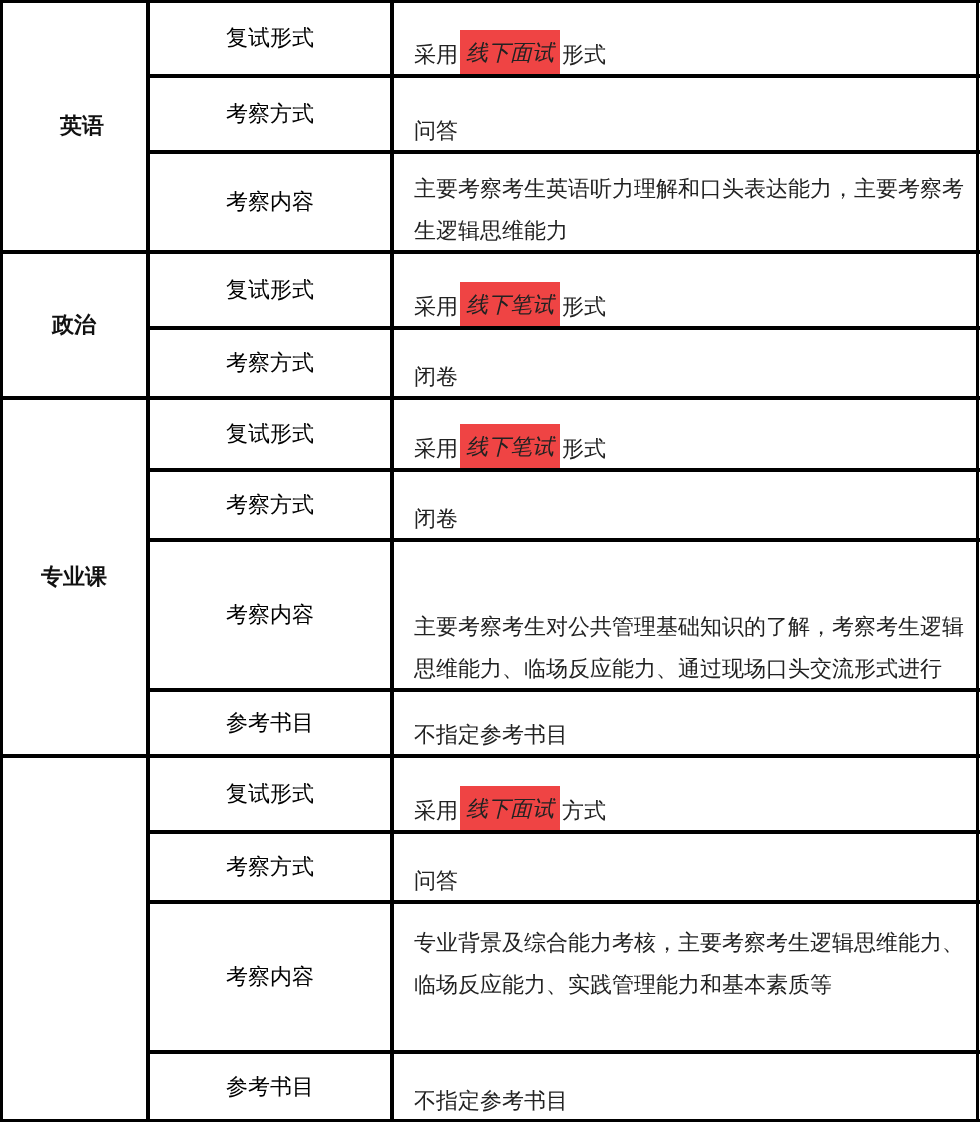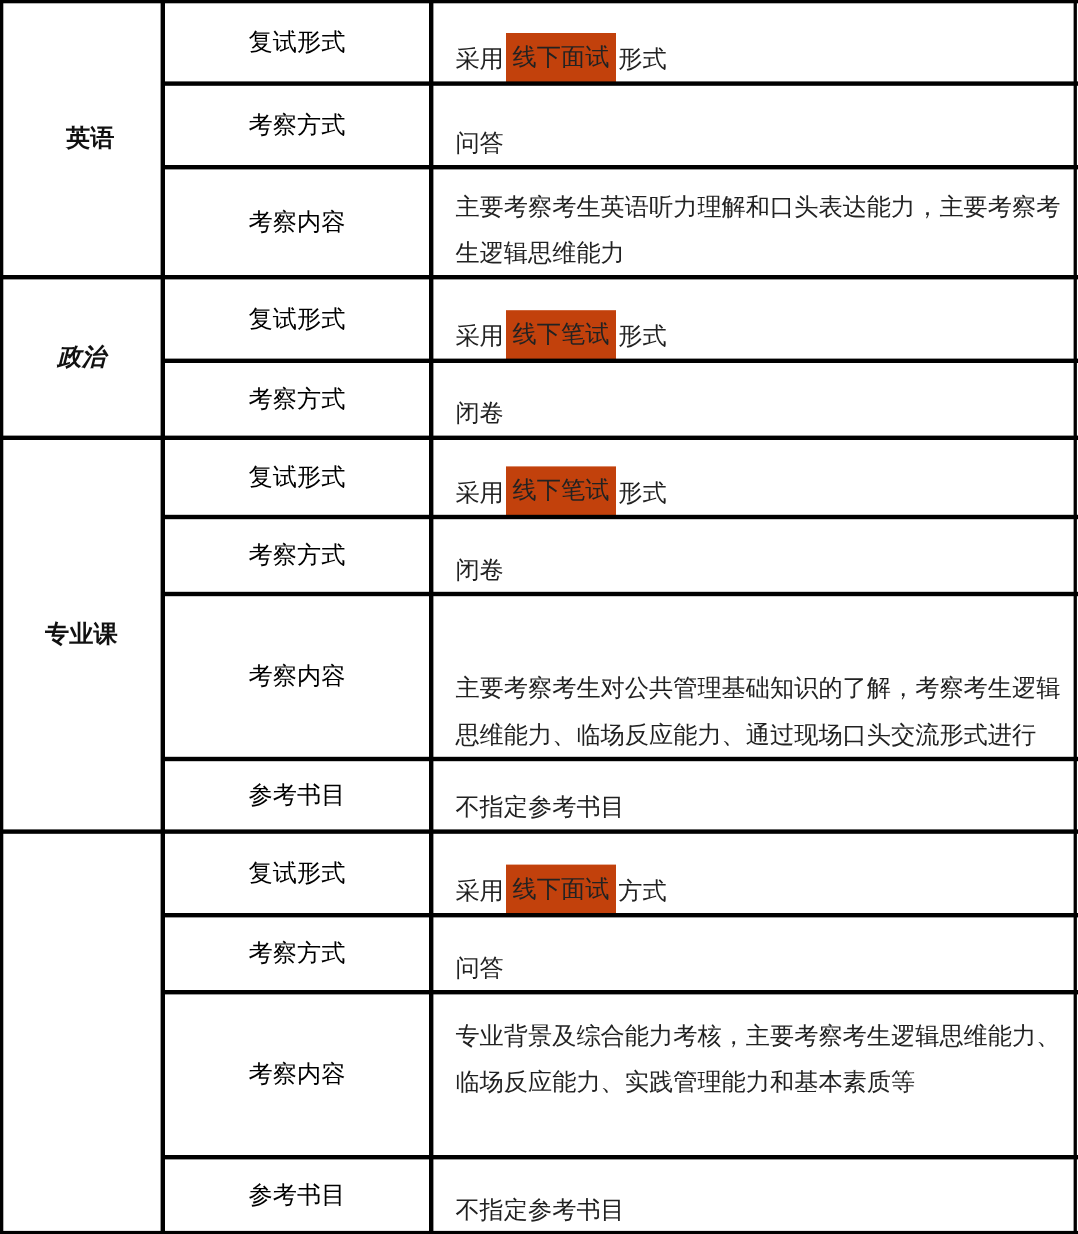--- a/index.html
+++ b/index.html
@@ -2,42 +2,42 @@
 <html><head>
 <meta charset="utf-8">
 <style>
   html, body { margin: 0; padding: 0; background: #ffffff; }
   body { width: 980px; height: 1122px; overflow: hidden; position: relative; font-family: "DejaVu Sans", "Liberation Sans", sans-serif; color: #1a1a1a; }
   .tbl { position: absolute; left: 0; top: 0; width: 980px; height: 1122px; }
   .cell { position: absolute; box-sizing: border-box; display: flex; align-items: center; font-size: 22px; }
   .c1 { justify-content: center; font-weight: bold; font-size: 22px; color: #111; }
   .c2 { justify-content: center; color: #000000; }
   .c3 { padding-left: 22px; padding-right: 14px; line-height: 42px; color: #222; align-items: flex-end; }
-  .hl { background: #c2410c; padding: 0 6px; margin: 0 2px; display: inline-block; line-height: 46px; }
+  .hl { background: #ef4444; padding: 0 6px; margin: 0 2px; display: inline-block; line-height: 46px; font-style: italic; }
   .hline { position: absolute; background: #000; }
   .vline { position: absolute; background: #000; }
 </style>
 </head>
 <body>
 
 <div class="tbl">
 
   <div class="cell c1" style="left:0;top:0;width:148px;height:252px;padding-left:16px;">英语</div>
   <div class="cell c2" style="left:148px;top:0;width:244px;height:76px;">复试形式</div>
   <div class="cell c3" style="left:392px;top:0;width:588px;height:76px;">
     <span>采用</span>
       <span class="hl">线下面试</span>
       <span>形式</span>
   </div>
   <div class="cell c2" style="left:148px;top:76px;width:244px;height:76px;">考察方式</div>
   <div class="cell c3" style="left:392px;top:76px;width:588px;height:76px;">问答</div>
   <div class="cell c2" style="left:148px;top:152px;width:244px;height:100px;">考察内容</div>
   <div class="cell c3" style="left:392px;top:152px;width:588px;height:100px;">主要考察考生英语听力理解和口头表达能力，主要考察考生逻辑思维能力</div>
 
-  <div class="cell c1" style="left:0;top:252px;width:148px;height:146px;font-style:italic;">政治</div>
+  <div class="cell c1" style="left:0;top:252px;width:148px;height:146px;">政治</div>
   <div class="cell c2" style="left:148px;top:252px;width:244px;height:76px;">复试形式</div>
   <div class="cell c3" style="left:392px;top:252px;width:588px;height:76px;">
     <span>采用</span>
       <span class="hl">线下笔试</span>
       <span>形式</span>
   </div>
   <div class="cell c2" style="left:148px;top:328px;width:244px;height:70px;">考察方式</div>
   <div class="cell c3" style="left:392px;top:328px;width:588px;height:70px;">闭卷</div>
 
   <div class="cell c1" style="left:0;top:398px;width:148px;height:358px;">专业课</div>

